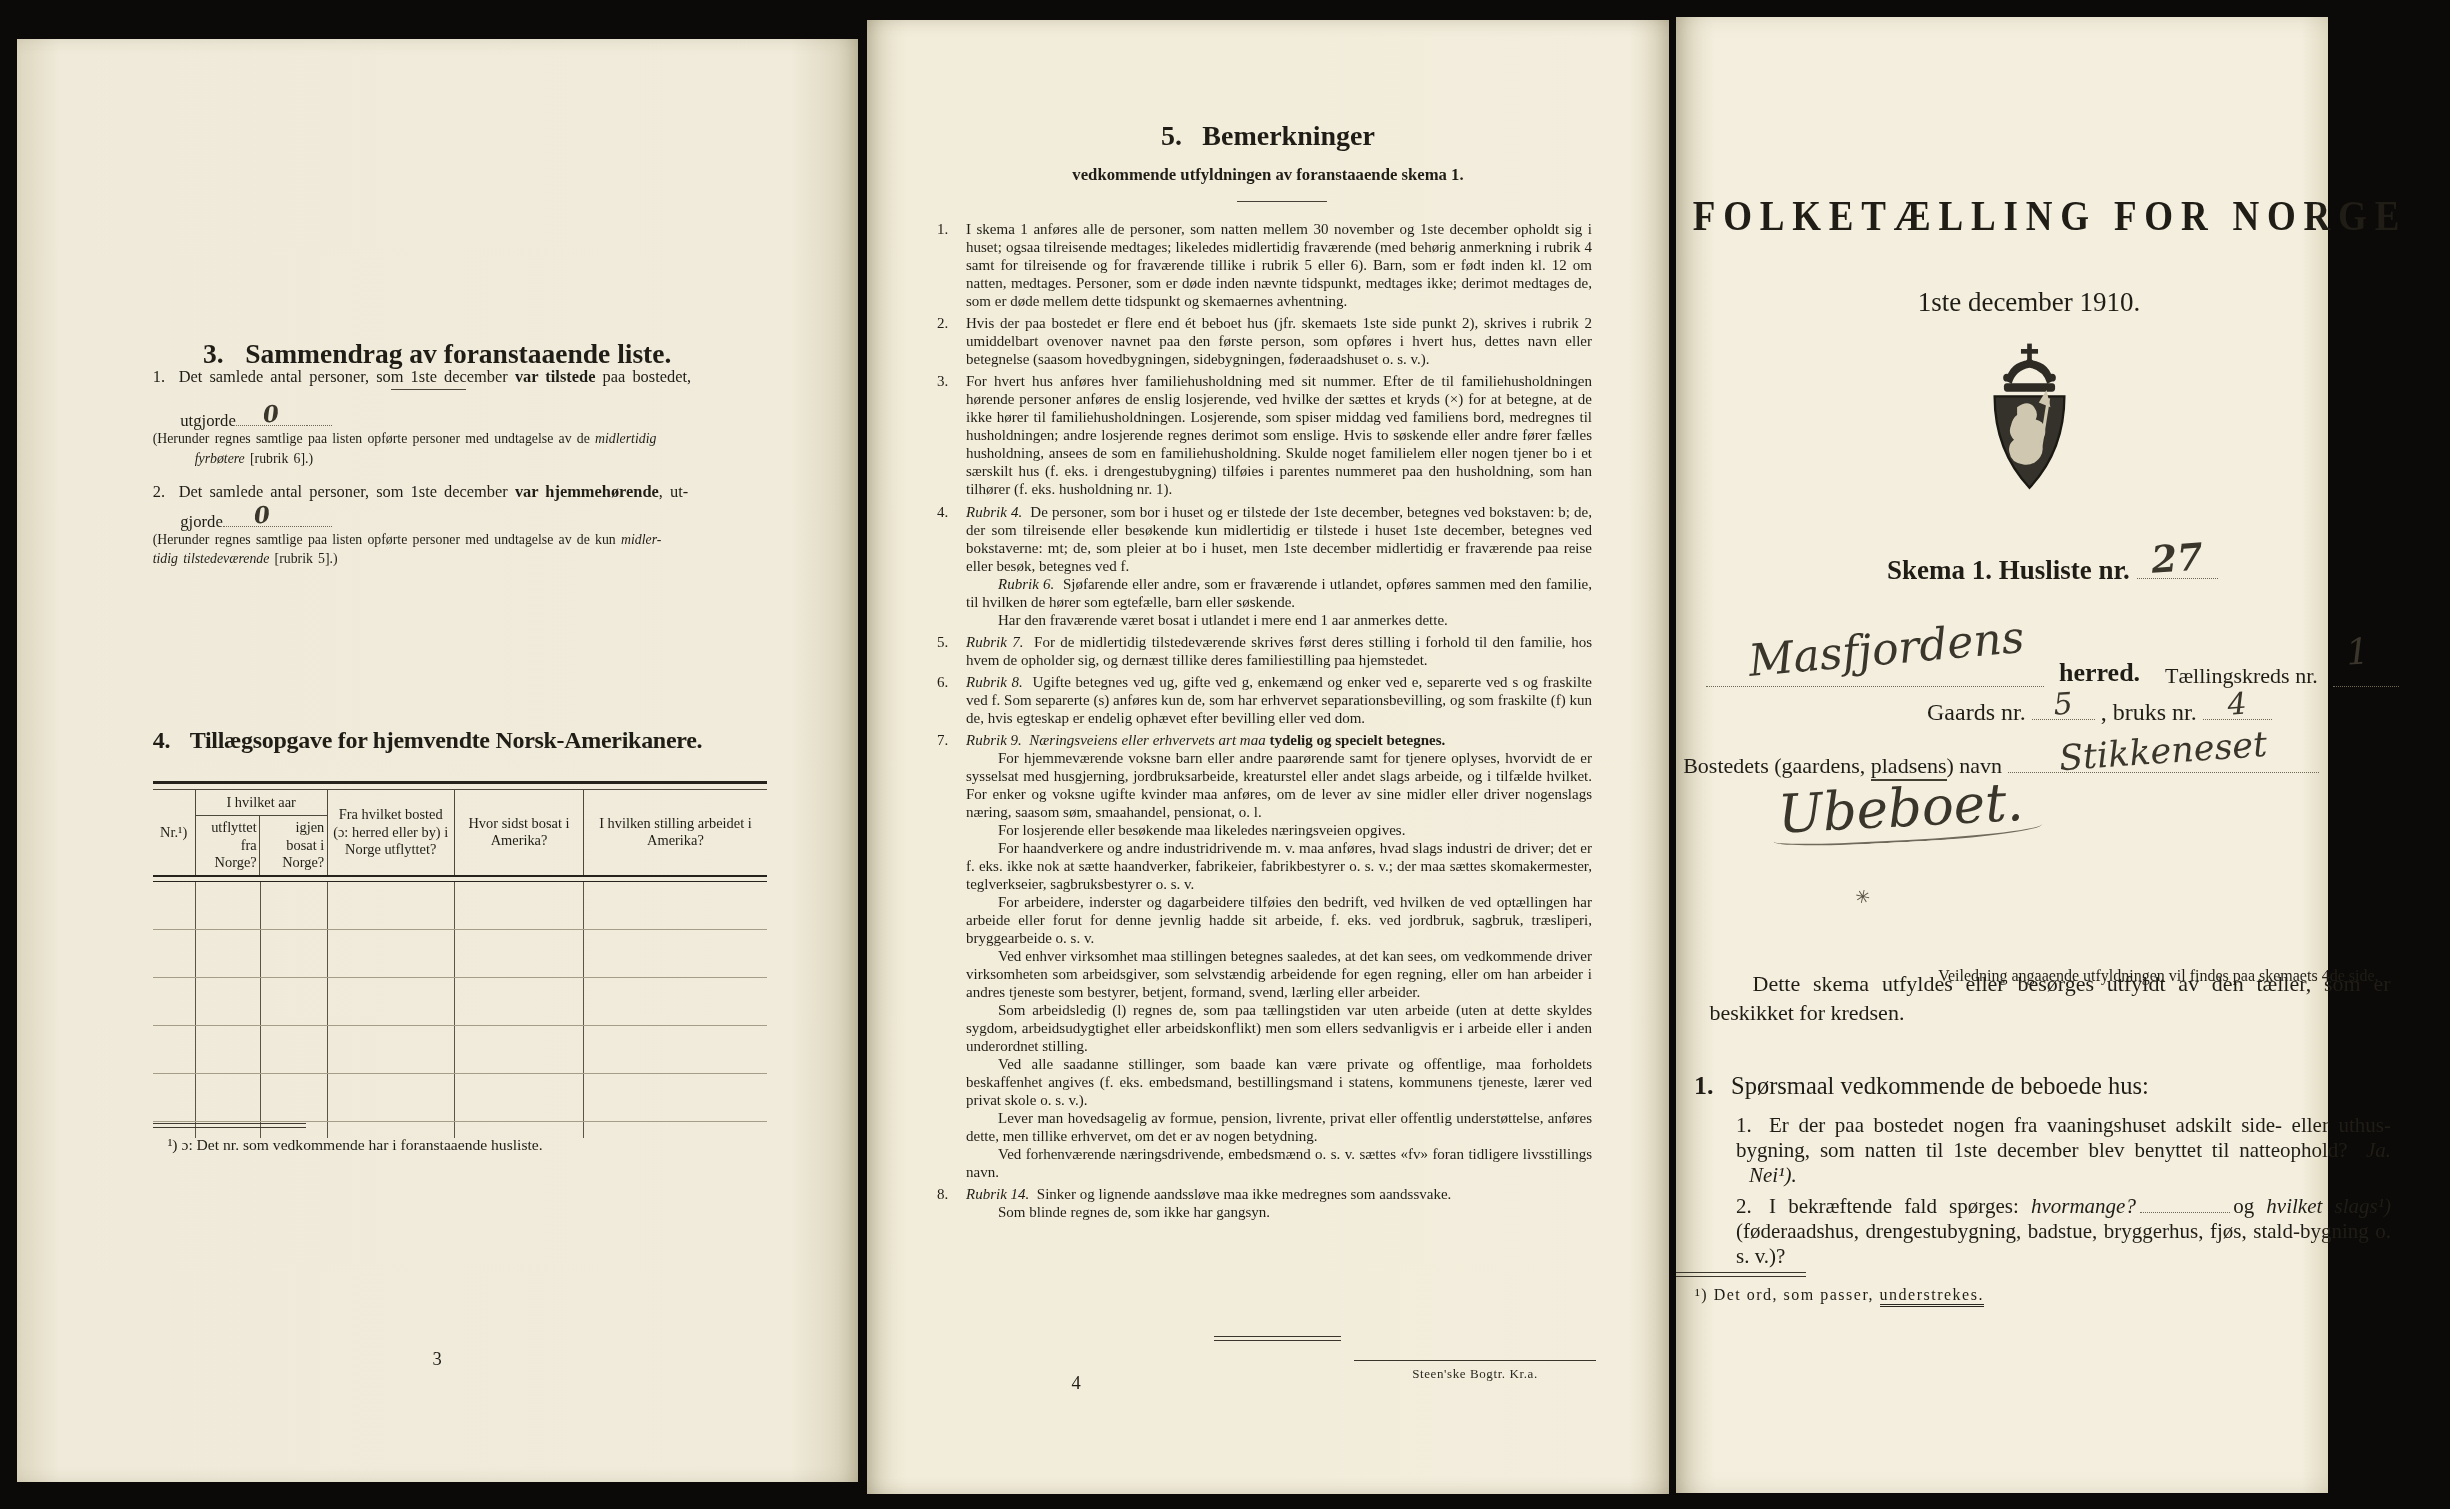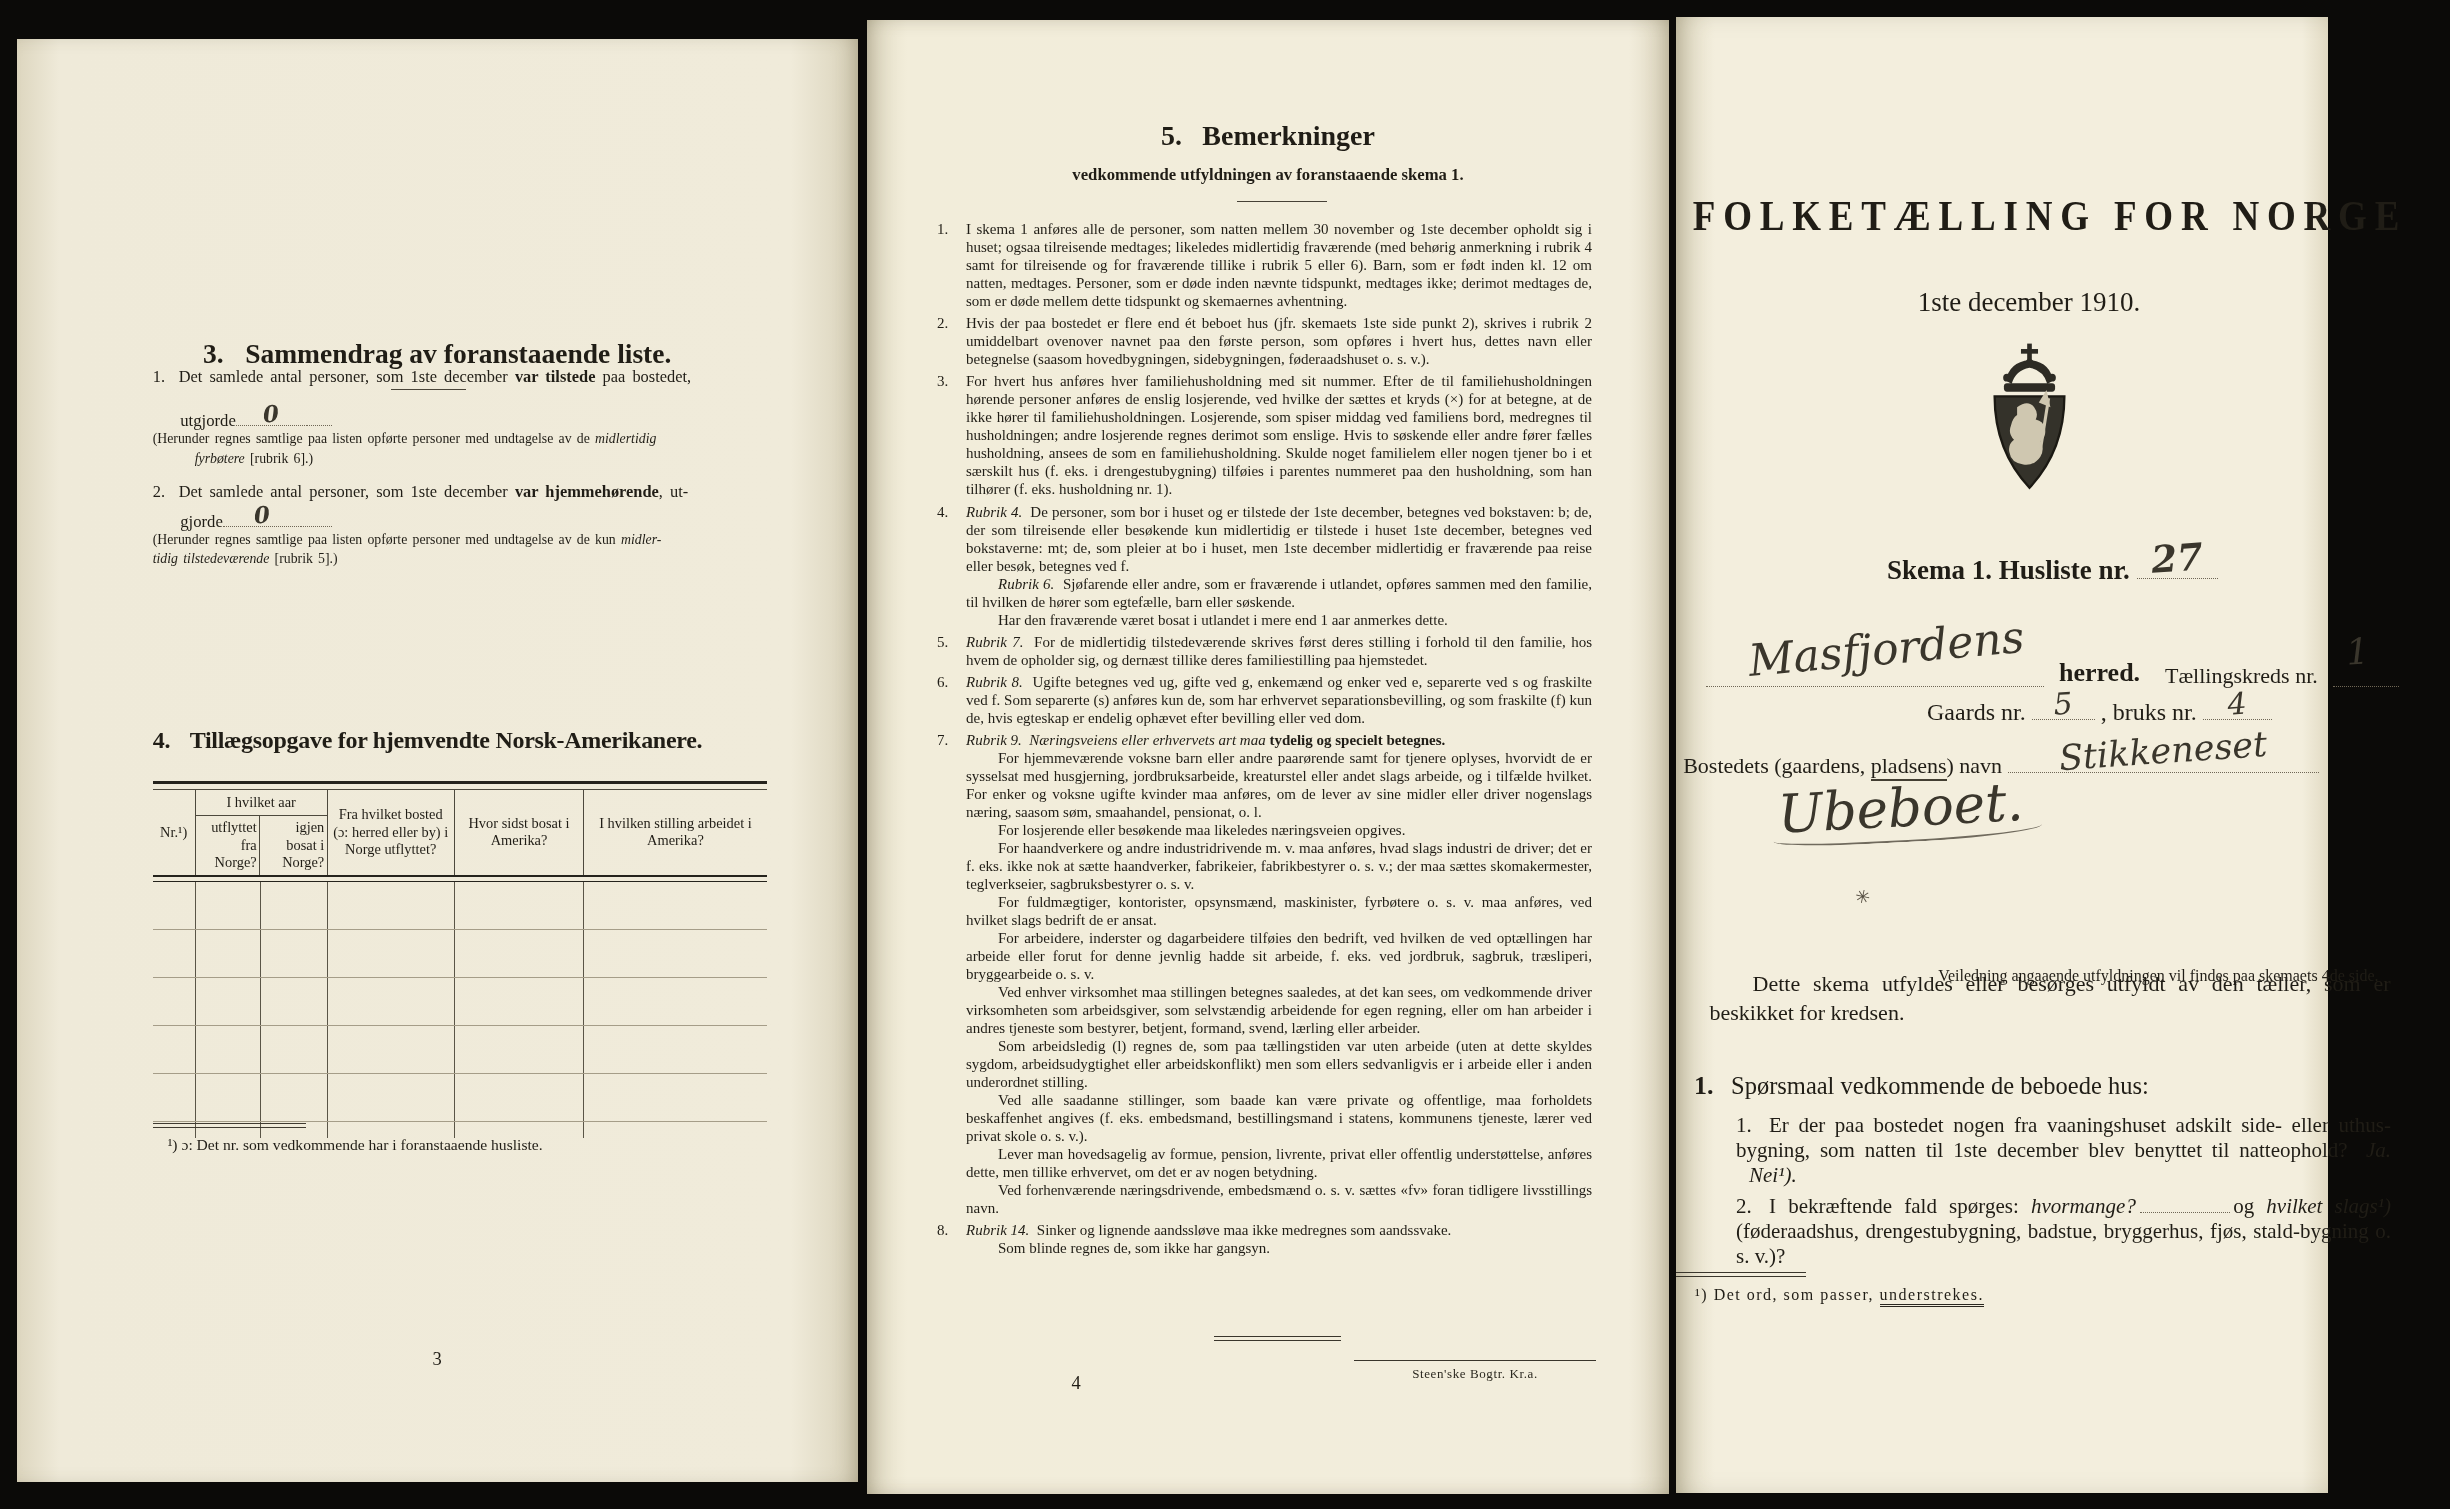--- a/index.html
+++ b/index.html
@@ -256,21 +256,20 @@
       <span class="m-no">6.</span>
       <p><span class="i">Rubrik 8.</span>&nbsp; <span>Ugifte betegnes ved ug, gifte ved g, enkemænd og enker ved e, separerte ved s og fraskilte ved f. Som separerte (s) anføres kun de, som har erhvervet separationsbevilling, og som fraskilte (f) kun de, hvis egteskap er endelig ophævet efter bevilling eller ved dom.</span></p>
     </div>
 
     <div class="mi">
       <span class="m-no">7.</span>
       <p><span class="i">Rubrik 9.</span>&nbsp; <span class="i">Næringsveiens eller erhvervets art maa </span><span class="b">tydelig og specielt betegnes.</span></p>
       <p class="ind">For hjemmeværende voksne barn eller andre paarørende samt for tjenere oplyses, hvorvidt de er sysselsat med husgjerning, jordbruksarbeide, kreaturstel eller andet slags arbeide, og i tilfælde hvilket. For enker og voksne ugifte kvinder maa anføres, om de lever av sine midler eller driver nogenslags næring, saasom søm, smaahandel, pensionat, o. l.</p>
       <p class="ind">For losjerende eller besøkende maa likeledes næringsveien opgives.</p>
       <p class="ind">For haandverkere og andre industridrivende m. v. maa anføres, hvad slags industri de driver; det er f. eks. ikke nok at sætte haandverker, fabrikeier, fabrikbestyrer o. s. v.; der maa sættes skomakermester, teglverkseier, sagbruksbestyrer o. s. v.</p>
-      <p class="ind">For fuldmægtiger, kontorister, opsynsmænd, maskinister, fyrbøtere o. s. v. maa anføres, ved hvilket slags bedrift de er ansat.</p>
       <p class="ind">For arbeidere, inderster og dagarbeidere tilføies den bedrift, ved hvilken de ved optællingen har arbeide eller forut for denne jevnlig hadde sit arbeide, f. eks. ved jordbruk, sagbruk, træsliperi, bryggearbeide o. s. v.</p>
       <p class="ind">Ved enhver virksomhet maa stillingen betegnes saaledes, at det kan sees, om vedkommende driver virksomheten som arbeidsgiver, som selvstændig arbeidende for egen regning, eller om han arbeider i andres tjeneste som bestyrer, betjent, formand, svend, lærling eller arbeider.</p>
       <p class="ind">Som arbeidsledig (l) regnes de, som paa tællingstiden var uten arbeide (uten at dette skyldes sygdom, arbeidsudygtighet eller arbeidskonflikt) men som ellers sedvanligvis er i arbeide eller i anden underordnet stilling.</p>
       <p class="ind">Ved alle saadanne stillinger, som baade kan være private og offentlige, maa forholdets beskaffenhet angives (f. eks. embedsmand, bestillingsmand i statens, kommunens tjeneste, lærer ved privat skole o. s. v.).</p>
       <p class="ind">Lever man hovedsagelig av formue, pension, livrente, privat eller offentlig understøttelse, anføres dette, men tillike erhvervet, om det er av nogen betydning.</p>
       <p class="ind">Ved forhenværende næringsdrivende, embedsmænd o. s. v. sættes «fv» foran tidligere livsstillings navn.</p>
     </div>
 
     <div class="mi">
       <span class="m-no">8.</span>

